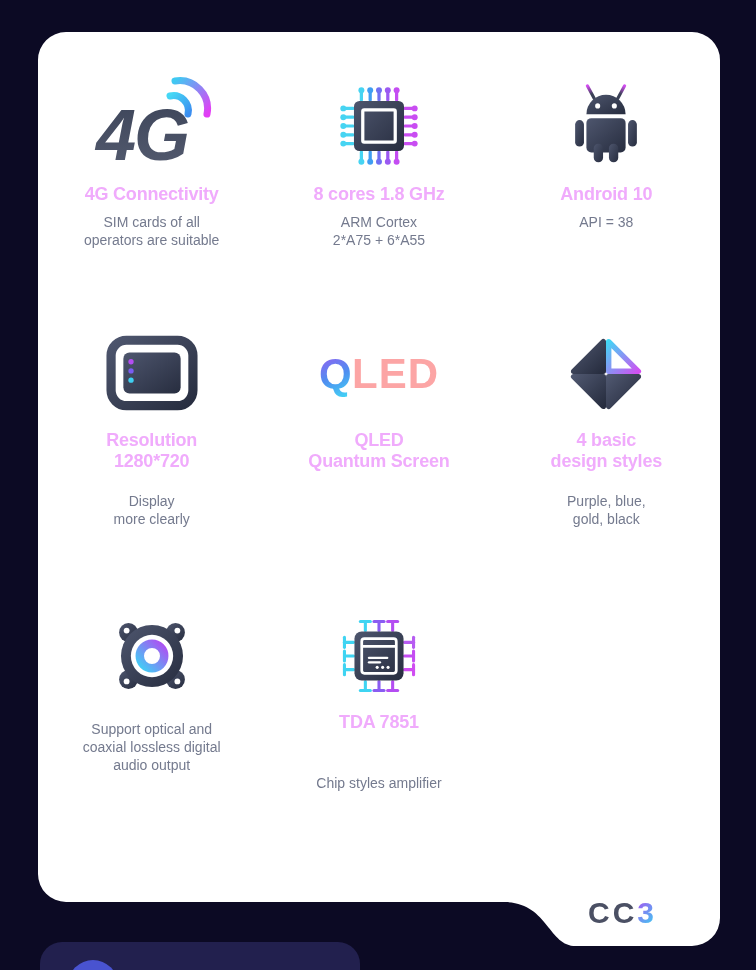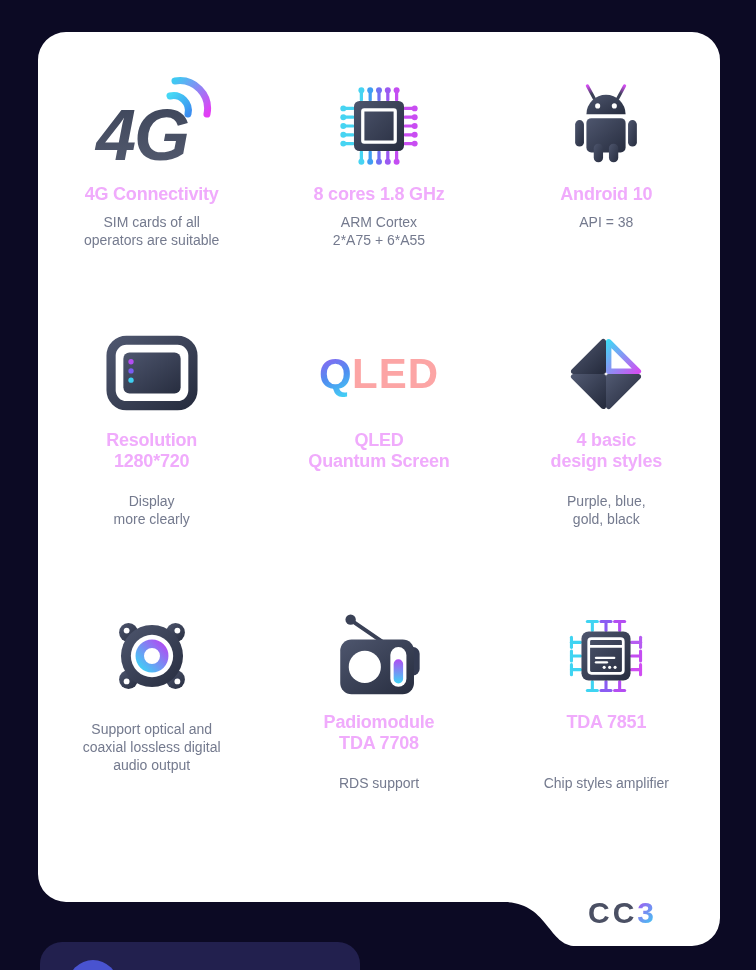--- a/index.html
+++ b/index.html
@@ -293,36 +293,20 @@
         <circle cx="50" cy="50" r="33" fill="url(#bodyGrad)"></circle>
         <circle cx="50" cy="50" r="22.5" fill="#ffffff"></circle>
         <circle cx="50" cy="50" r="13" fill="none" stroke="url(#ringGrad)" stroke-width="9"></circle>
       </svg>
     </div>
     <div class="sub">Support optical and
 coaxial lossless digital
 audio output</div>
   </div>
 
-  <div class="cell row23">
-    <div class="icon-area">
-      <svg width="104" height="95" viewBox="0 0 110 100">
-        <line x1="26" y1="12" x2="58" y2="34" stroke="#3a4156" stroke-width="4" stroke-linecap="round"></line>
-        <circle cx="25" cy="11" r="5.5" fill="#3a4156"></circle>
-        <rect x="84" y="40" width="14" height="30" rx="7" fill="#343b52"></rect>
-        <rect x="14" y="32" width="78" height="58" rx="12" fill="url(#bodyGrad)"></rect>
-        <circle cx="40" cy="61" r="17" fill="#ffffff"></circle>
-        <rect x="67" y="40" width="17" height="42" rx="8.5" fill="#ffffff"></rect>
-        <rect x="70.5" y="53" width="10" height="25.5" rx="5" fill="url(#slotGrad)"></rect>
-      </svg>
-    </div>
-    <div class="title">Padiomodule
-TDA 7708</div>
-    <div class="sub">RDS support</div>
-  </div>
 
   <div class="cell row23">
     <div class="icon-area">
       <svg width="100" height="100" viewBox="0 0 110 110">
         <g fill="none" stroke-linecap="round" stroke-width="3.4">
 
           <g stroke="#3fd4f2">
               <line x1="27" y1="40" x2="17" y2="40"></line>
               <line x1="17" y1="34.5" x2="17" y2="45.5"></line>
             </g>

